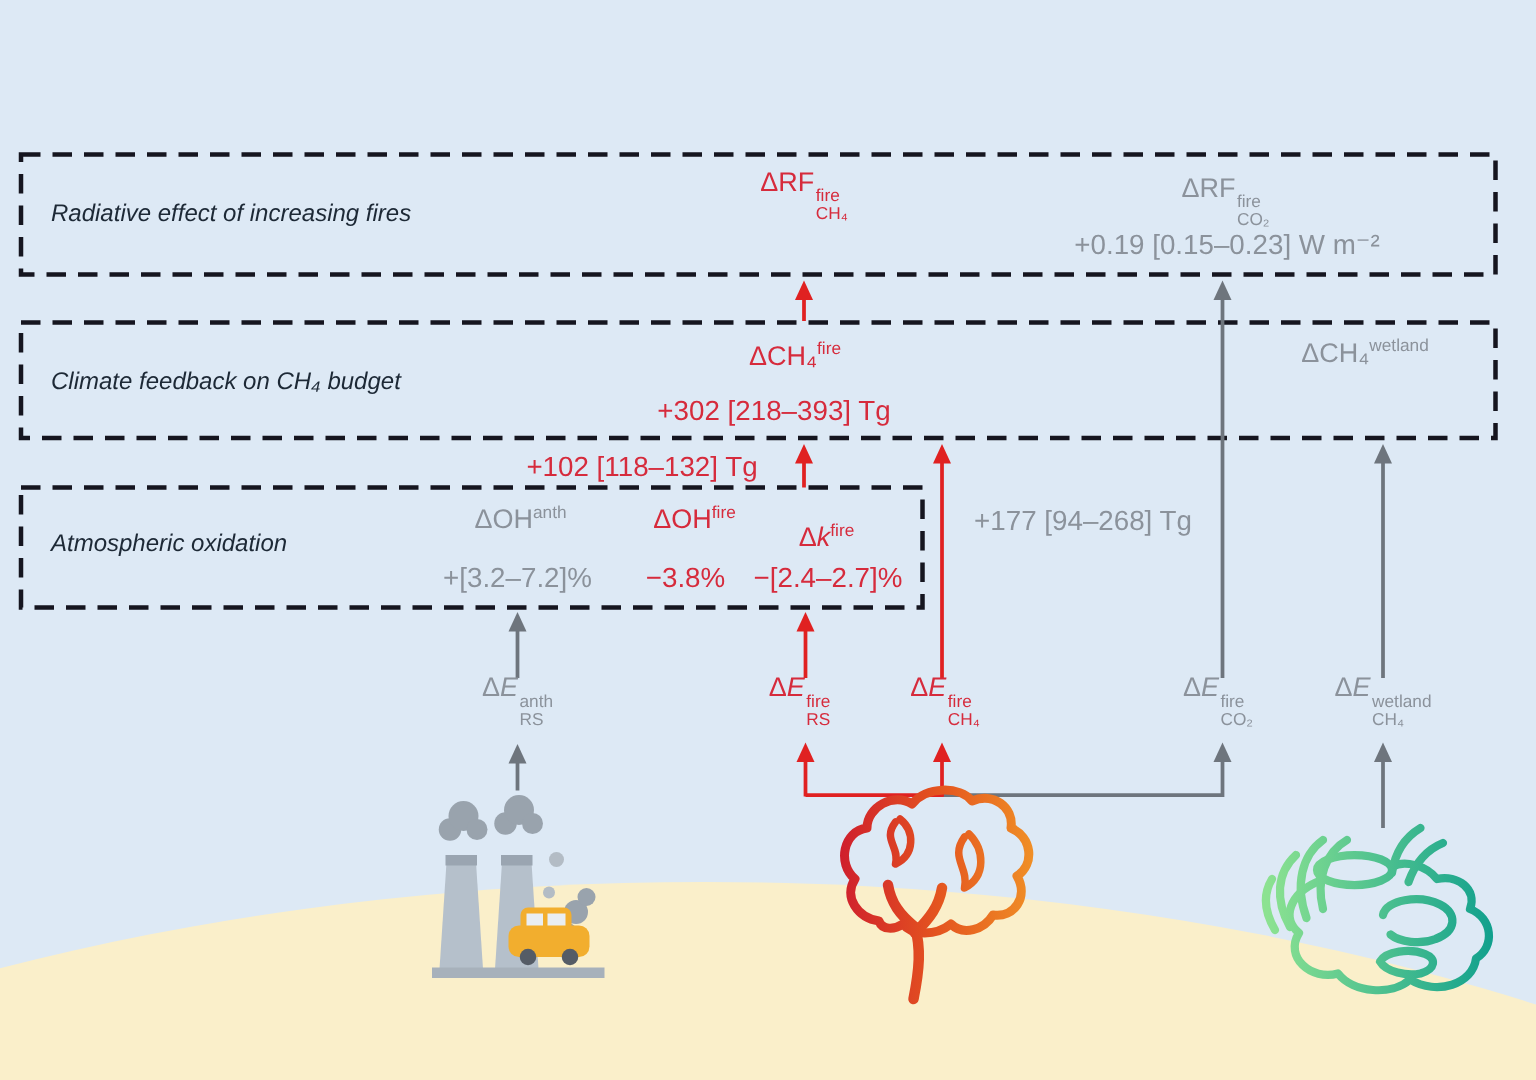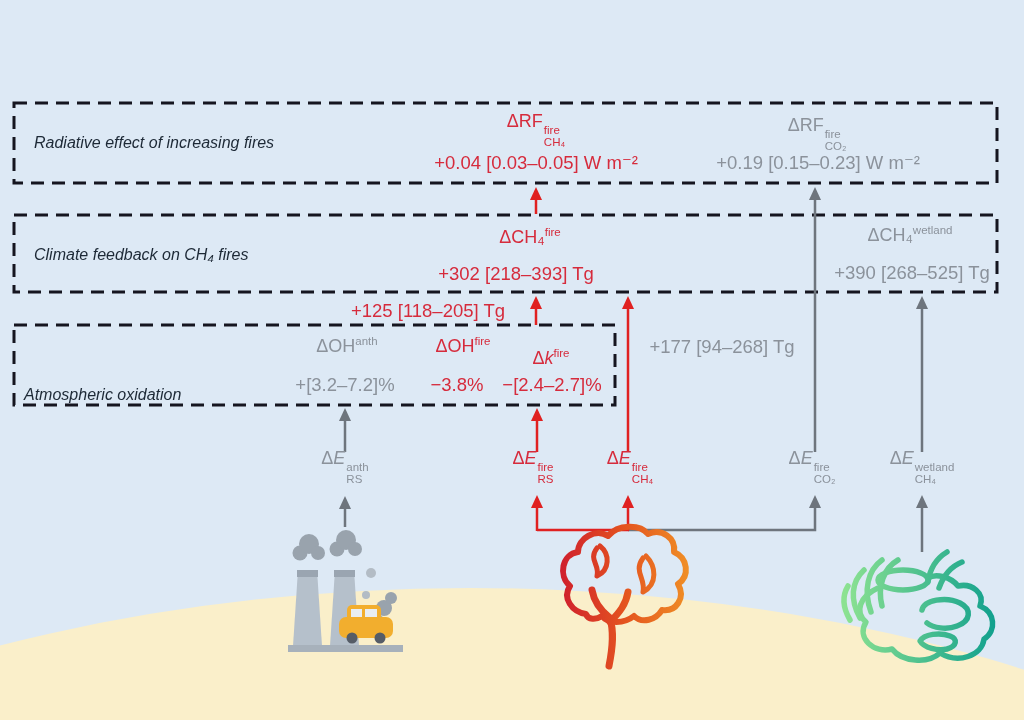--- a/index.html
+++ b/index.html
@@ -126,46 +126,44 @@
   </svg>
 
   <div class="txt title dark" style="left:34px;top:134px;">Radiative effect of increasing fires</div>
 
   <div class="txt ctr formula red" style="left:536px;top:111px;">
     <span>ΔRF</span><span class="stk">
         <span>fire</span>
         <span>CH₄</span>
       </span>
   </div>
-  <div class="txt ctr val red" style="left:536px;top:152px;">+0.04 [0.03–0.05] W m⁻²</div>
 
   <div class="txt ctr formula gray" style="left:817px;top:115px;">
     <span>ΔRF</span><span class="stk">
         <span>fire</span>
         <span>CO₂</span>
       </span>
   </div>
   <div class="txt ctr val gray" style="left:818px;top:152px;">+0.19 [0.15–0.23] W m⁻²</div>
 
-  <div class="txt title dark" style="left:34px;top:246px;">Climate feedback on CH₄ fires</div>
+  <div class="txt title dark" style="left:34px;top:246px;">Climate feedback on CH₄ budget</div>
 
   <div class="txt ctr formula red" style="left:530px;top:227px;">
     <span>ΔCH₄</span><span class="sup2">fire</span>
   </div>
   <div class="txt ctr val red" style="left:516px;top:263px;">+302 [218–393] Tg</div>
 
   <div class="txt ctr formula gray" style="left:910px;top:225px;">
     <span>ΔCH₄</span><span class="sup2">wetland</span>
   </div>
-  <div class="txt ctr val gray" style="left:912px;top:262px;">+390 [268–525] Tg</div>
-
-  <div class="txt ctr val red" style="left:428px;top:300px;">+125 [118–205] Tg</div>
+
+  <div class="txt ctr val red" style="left:428px;top:300px;">+102 [118–132] Tg</div>
   <div class="txt ctr val gray" style="left:722px;top:300px;margin-top:36px;">+177 [94–268] Tg</div>
 
-  <div class="txt title dark" style="left:24px;top:354px;margin-top:32px;">Atmospheric oxidation</div>
+  <div class="txt title dark" style="left:34px;top:354px;">Atmospheric oxidation</div>
 
   <div class="txt ctr formula gray" style="left:347px;top:336px;">
     <span>ΔOH</span><span class="sup2">anth</span>
   </div>
   <div class="txt ctr val gray" style="left:345px;top:374px;">+[3.2–7.2]%</div>
 
   <div class="txt ctr formula red" style="left:463px;top:336px;">
     <span>ΔOH</span><span class="sup2">fire</span>
   </div>
   <div class="txt ctr val red" style="left:457px;top:374px;">−3.8%</div>

